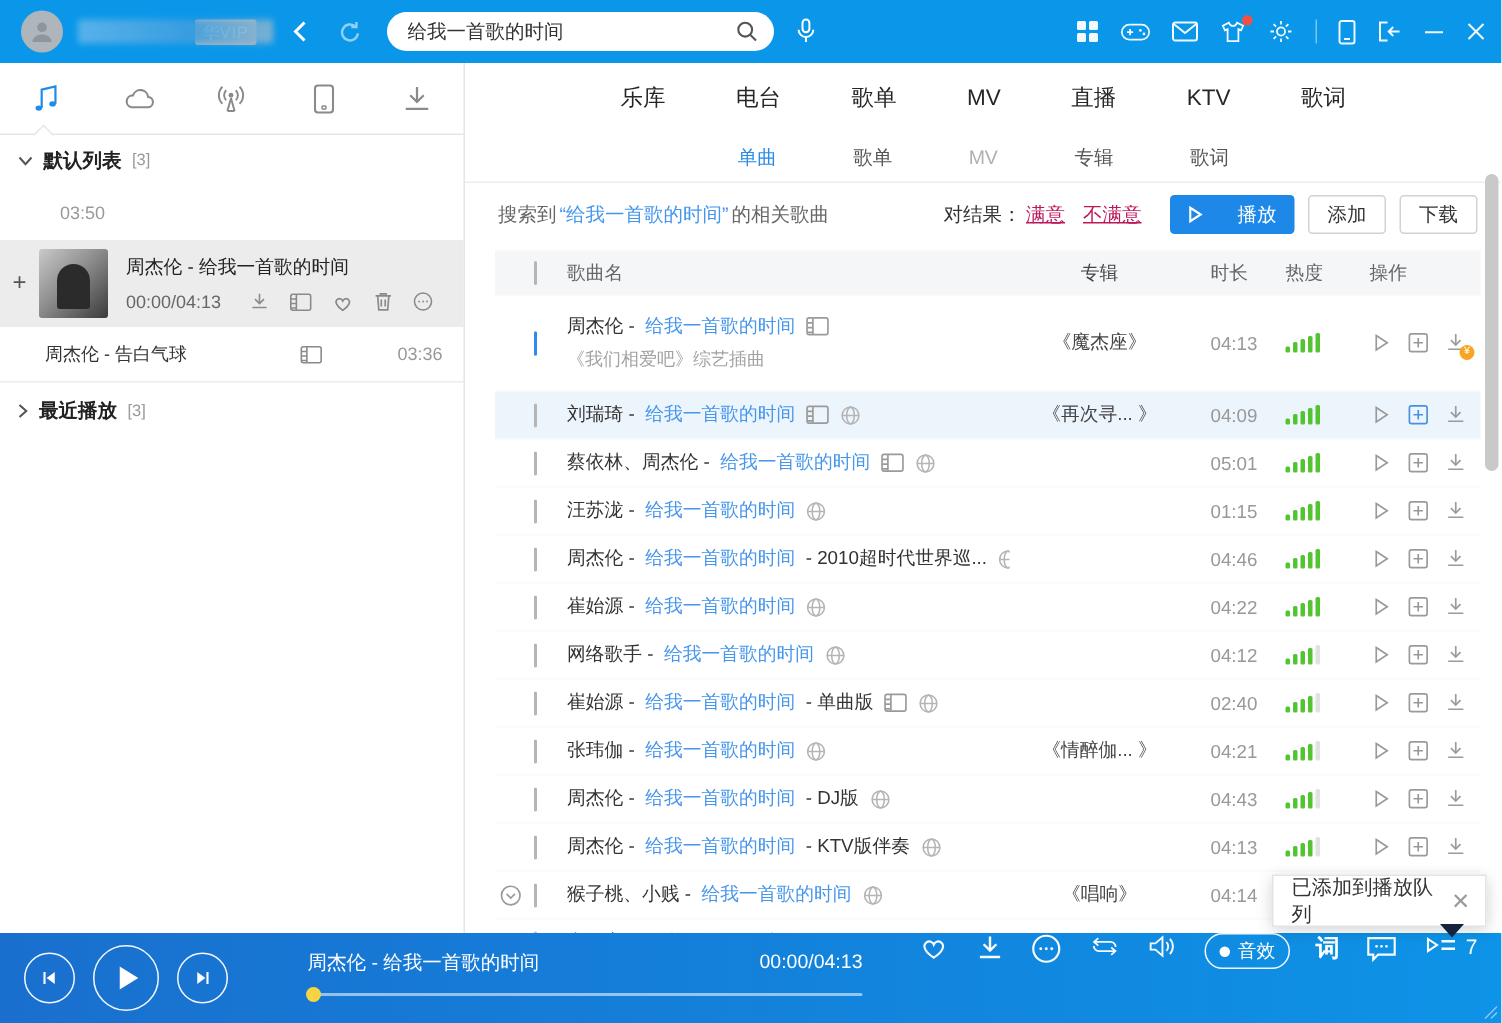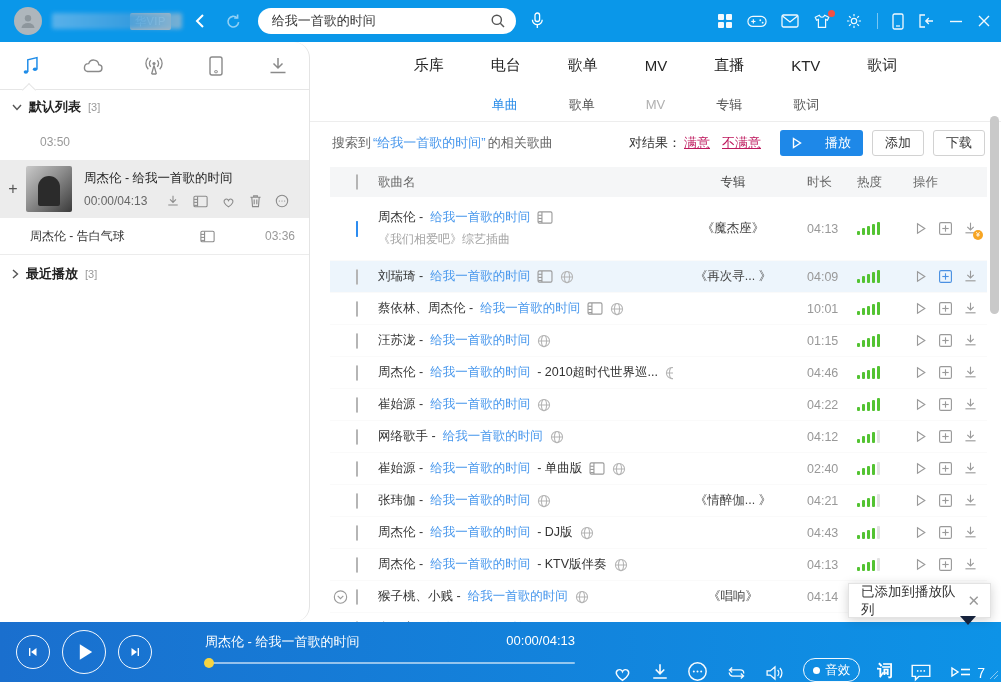--- a/index.html
+++ b/index.html
@@ -17,21 +17,21 @@
 .search-wrap { margin-left:16px; width:258px; height:26px; background:#fff; border-radius:13px; display:flex; align-items:center; padding:0 10px 0 14px; }
 .search-wrap input { flex:1; border:none; outline:none; font-size:13px; color:#333; font-family:inherit; background:transparent; }
 .tb-right { position:absolute; right:10px; top:0; height:42px; display:flex; align-items:center; gap:14px; color:#fff; }
 .tb-right .w-ic { position:relative; opacity:.95; cursor:pointer; }
 .tb-divider { width:1px; height:16px; background:rgba(255,255,255,.45); }
 .red-dot { position:absolute; top:-3px; right:-4px; width:7px; height:7px; border-radius:50%; background:#ff4d3c; }
 .mic-ic { margin-left:12px; }
 
 
 .app-body { display:flex; height:580px; }
-.sidebar { width:310px; border-right:1px solid #e4e4e4; background:#fff; flex-shrink:0;border-radius:16px; }
+.sidebar { width:310px; border-right:1px solid #e4e4e4; background:#fff; flex-shrink:0; }
 .main { flex:1; position:relative; overflow:hidden; background:#fff; }
 
 
 .side-tabs { height:48px; display:flex; align-items:center; border-bottom:1px solid #e6e6e6; position:relative; }
 .side-tab { flex:1; display:flex; justify-content:center; color:#8a8a8a; cursor:pointer; }
 .side-tab.active { color:#1e8ce8; }
 .tab-caret { position:absolute; left:24px; bottom:-6px; width:10px; height:10px; background:#fff; border-left:1px solid #e6e6e6; border-top:1px solid #e6e6e6; transform:rotate(45deg); }
 .list-header { height:34px; display:flex; align-items:center; padding-left:12px; font-size:13px; font-weight:bold; color:#222; gap:7px; cursor:pointer; }
 .list-header .cnt { font-weight:normal; font-size:11px; color:#999; }
 .list-header.recent { border-top:1px solid #ececec; height:38px; }
@@ -108,21 +108,21 @@
 .playerbar { height:60px; background:linear-gradient(90deg,#1a6fce 0%,#0d93e7 100%); position:relative; color:#fff; }
 .pb-controls { position:absolute; left:16px; top:0; height:60px; display:flex; align-items:center; gap:12px; }
 .circle-btn { border:1.5px solid rgba(255,255,255,.95); border-radius:50%; display:flex; align-items:center; justify-content:center; cursor:pointer; }
 .circle-btn.small { width:34px; height:34px; }
 .circle-btn.big { width:44px; height:44px; }
 .pb-title { position:absolute; left:205px; top:11px; font-size:13px; color:#fff; }
 .pb-time { position:absolute; left:470px; top:11px; width:105px; text-align:right; font-size:13px; color:#fff; }
 .pb-track { position:absolute; left:205px; top:40px; width:370px; height:2px; background:rgba(255,255,255,.55); border-radius:1px; cursor:pointer; }
 .pb-knob { position:absolute; left:-1px; top:-4px; width:10px; height:10px; border-radius:50%; background:#f6d win; }
 .pb-knob { background:#f6d442; }
-.pb-right { position:absolute; right:16px; top:0; height:60px; display:flex; align-items:flex-end; gap:17px; }
+.pb-right { position:absolute; right:16px; top:0; height:60px; display:flex; align-items:flex-start; gap:17px; }
 .p-ic { cursor:pointer; opacity:.97; }
 .effect-pill { border:1.2px solid rgba(255,255,255,.95); border-radius:12px; height:24px; padding:0 9px; display:flex; align-items:center; gap:5px; font-size:12.5px; cursor:pointer; }
 .effect-pill .dot { width:7px; height:7px; border-radius:50%; background:#fff; }
 .lyric-btn { font-size:16px; font-weight:bold; cursor:pointer; }
 .queue-wrap { display:flex; align-items:center; gap:4px; cursor:pointer; }
 .queue-count { font-size:14px; }
 .resize-grip { position:absolute; right:2px; bottom:2px; width:12px; height:12px; opacity:.5; }
 </style>
 </head>
 <body>
@@ -522,21 +522,21 @@
                 <span>
                   <svg class="ic globe-ic" viewBox="0 0 16 16">
                     <circle cx="8" cy="8" r="6.4"></circle>
                     <ellipse cx="8" cy="8" rx="2.9" ry="6.4"></ellipse>
                     <line x1="1.6" y1="8" x2="14.4" y2="8"></line>
                   </svg>
                 </span>
               </span>
             </span>
             <span class="col-album"></span>
-            <span class="col-dur">10:01</span>
+            <span class="col-dur">05:01</span>
             <span class="col-heat">
               <i style="height: 4.5px;"></i>
               <i style="height: 6.6px;"></i>
               <i style="height: 8.7px;"></i>
               <i style="height: 10.8px;"></i>
               <i style="height: 12.9px;"></i>
             </span>
             <span class="col-ops">
               <span class="op-wrap">
                 <svg class="ic op-ic op-play" viewBox="0 0 16 16">

